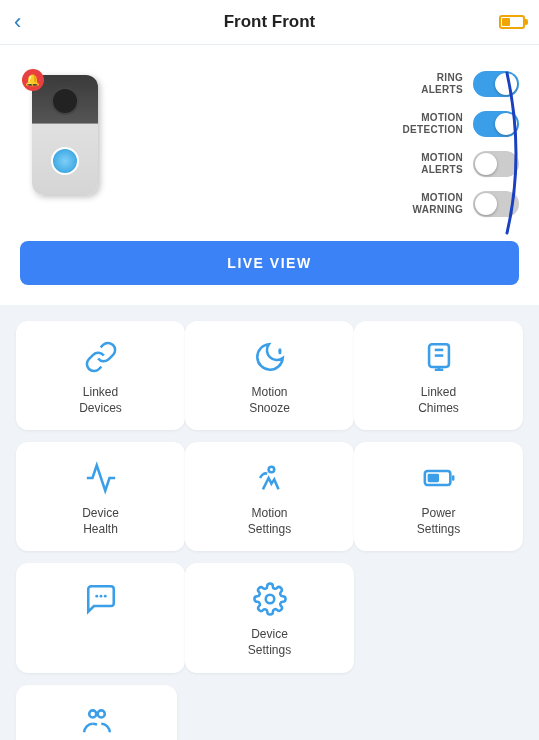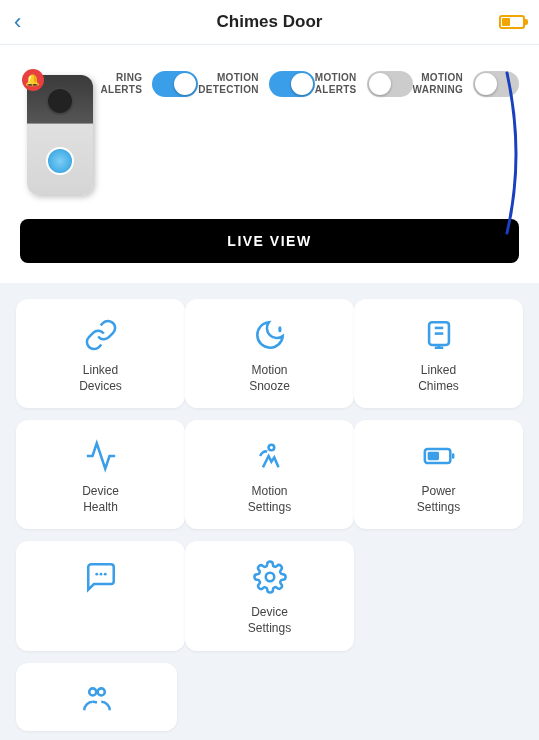--- a/index.html
+++ b/index.html
@@ -127,21 +127,22 @@
       z-index: 10;
     }
     .doorbell-badge-icon {
       color: #fff;
       font-size: 12px;
     }
 
     
     .toggles-container {
       display: flex;
-      flex-direction: row;
+      flex-direction: column;
+      gap: 14px;
       margin-top: 6px;
     }
     .toggle-row {
       display: flex;
       align-items: center;
       gap: 10px;
       justify-content: flex-end;
     }
     .toggle-label {
       font-size: 10px;
@@ -187,21 +188,21 @@
       position: relative;
     }
 
     
     .live-view-container {
       background: #fff;
       padding: 0 20px 20px;
     }
     .live-view-btn {
       width: 100%;
-      background: #000000;
+      background: #3b82f6;
       color: #fff;
       border: none;
       border-radius: 8px;
       padding: 14px;
       font-size: 14px;
       font-weight: 700;
       letter-spacing: 1.5px;
       cursor: pointer;
       text-transform: uppercase;
     }
@@ -256,21 +257,21 @@
       text-align: center;
       font-weight: 500;
       line-height: 1.3;
     }
   </style>
 </head>
 <body>
 
 <div class="header">
   <span class="header-back">‹</span>
-  <span class="header-title">Chimes Door</span>
+  <span class="header-title">Front Front</span>
   <div class="header-battery">
     <div class="battery-icon">
       <div class="battery-fill"></div>
     </div>
   </div>
 </div>
 
 <div class="top-section">
 
   <div class="doorbell-container">

